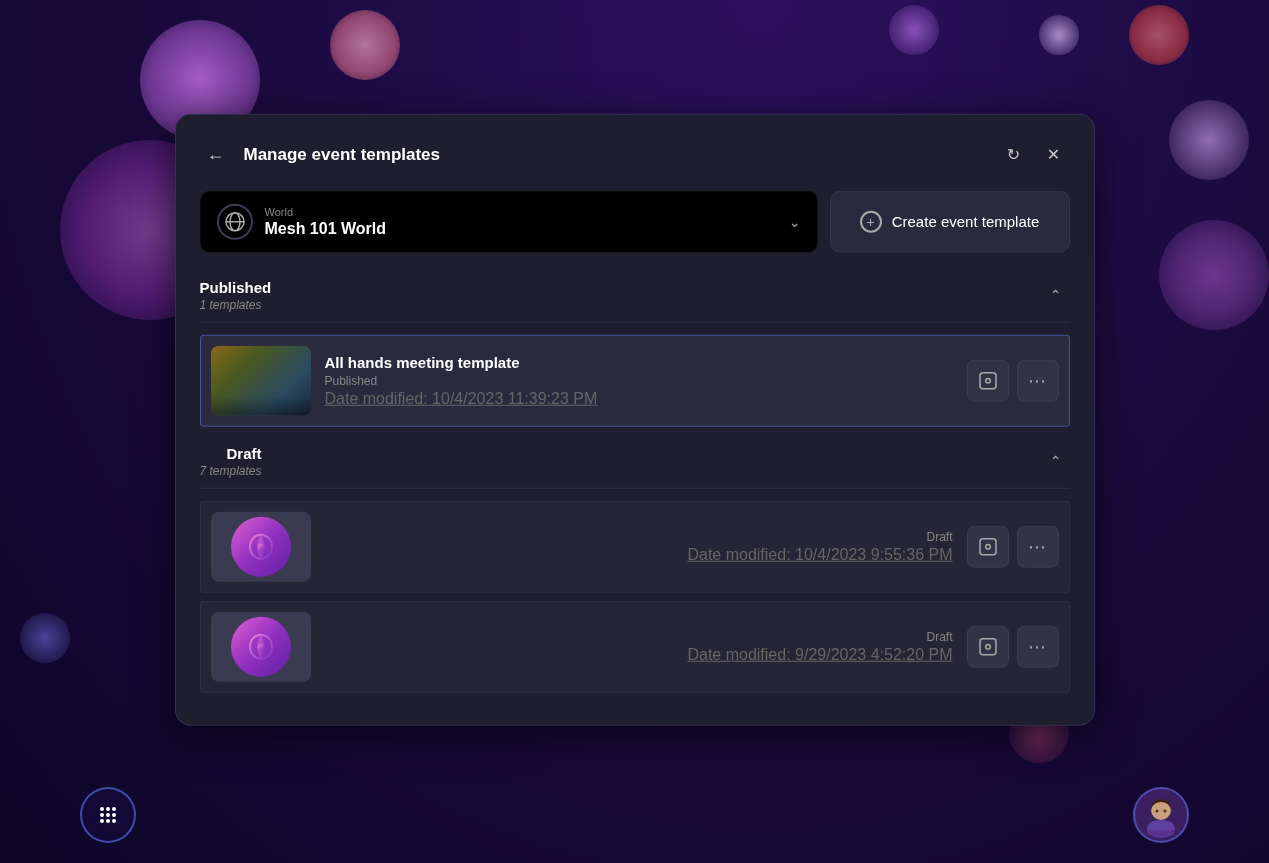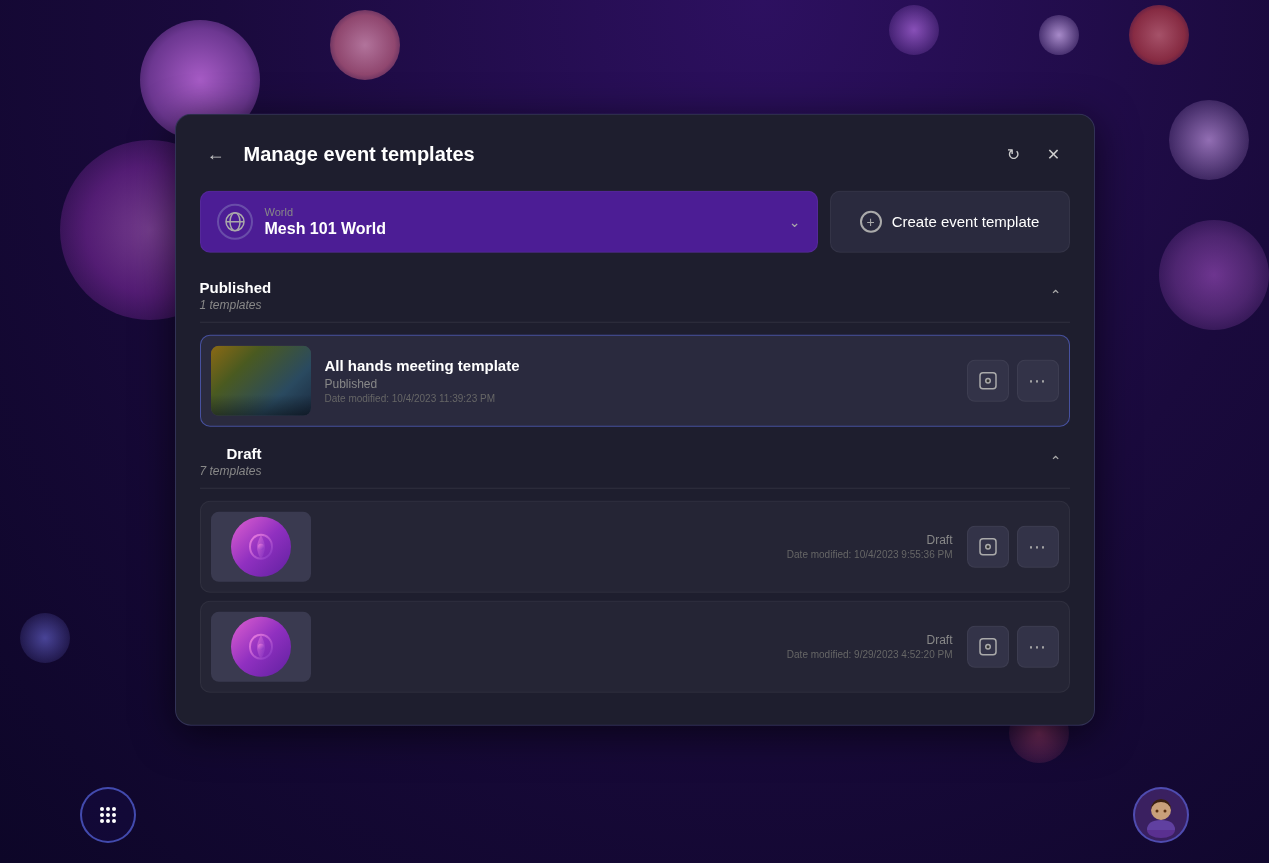--- a/index.html
+++ b/index.html
@@ -110,21 +110,21 @@
       align-items: center;
       justify-content: center;
       cursor: pointer;
       color: #ccc;
       font-size: 18px;
       border-radius: 4px;
     }
 
     .dialog-title {
       flex: 1;
-      font-size: 20px;
+      font-size: 17px;
       font-weight: 600;
       color: white;
     }
 
     .header-actions {
       display: flex;
       gap: 8px;
       align-items: center;
     }
 
@@ -144,21 +144,21 @@
 
     
     .world-row {
       display: flex;
       gap: 12px;
       margin-bottom: 16px;
     }
 
     .world-selector {
       flex: 1;
-      background: #4c1d95;
+      background: #000000;
       border-radius: 10px;
       padding: 12px 16px;
       display: flex;
       align-items: center;
       gap: 12px;
       cursor: pointer;
       border: 1px solid rgba(255,255,255,0.05);
     }
 
     .world-icon {
@@ -258,21 +258,21 @@
       align-items: center;
       justify-content: center;
       border-radius: 4px;
     }
 
     
     .template-item {
       display: flex;
       align-items: center;
       background: #252535;
-      border-radius: 10px;
+      border-radius: 4px;
       padding: 10px;
       margin-bottom: 8px;
       gap: 14px;
       border: 1px solid rgba(255,255,255,0.05);
       cursor: pointer;
       transition: background 0.15s;
     }
 
     .template-item.selected {
       border-color: rgba(100, 120, 255, 0.5);
@@ -327,22 +327,23 @@
       margin-bottom: 3px;
     }
 
     .template-status {
       font-size: 12px;
       color: #888;
       margin-bottom: 2px;
     }
 
     .template-date {
-      font-size: 10px;
+      font-size: 16px;
       color: #666;
+      text-decoration: underline;
     }
 
     .template-actions {
       display: flex;
       gap: 8px;
       flex-shrink: 0;
     }
 
     .action-btn {
       width: 42px;

